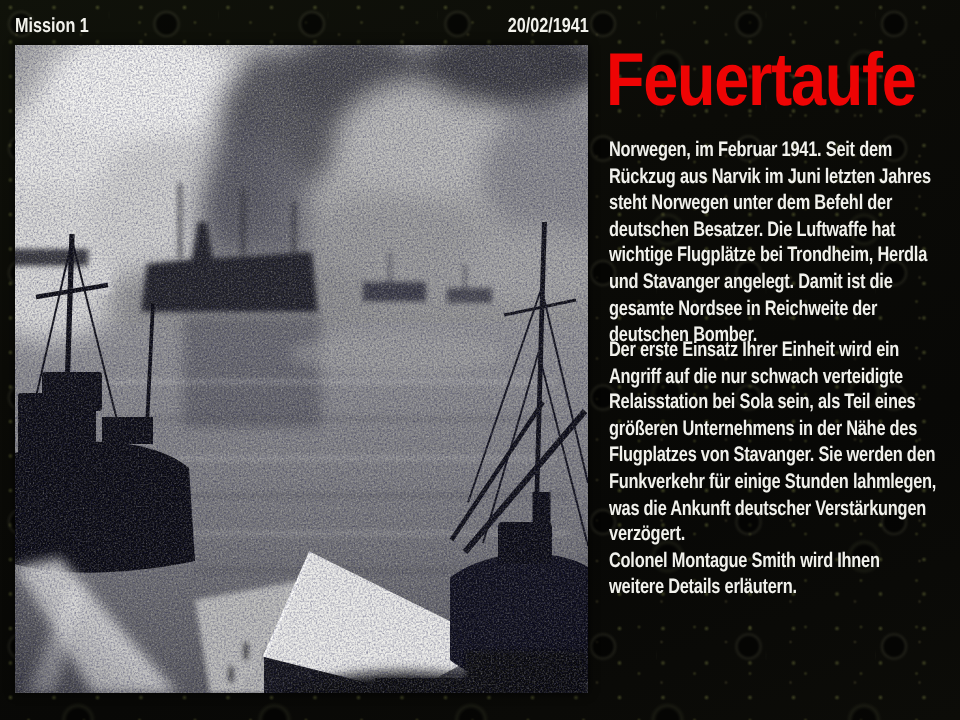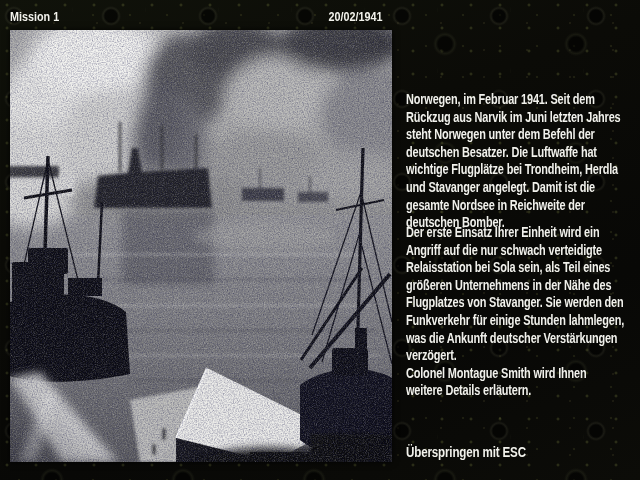--- a/index.html
+++ b/index.html
@@ -50,21 +50,21 @@
   }
   .skiphint .cond{display:inline-block;transform:scaleX(0.8);transform-origin:0 50%;letter-spacing:-0.2px;}
 </style>
 </head>
 <body>
 
 <div class="stage">
 
   <div class="toplabel" style="left:10px;top:9px;"><span class="cond">Mission 1</span></div>
 
-  <div class="toplabel right" style="right:257px;top:9px;text-align:center;"><span class="cond">20/02/1941</span></div>
+  <div class="toplabel right" style="right:247px;top:9px;text-align:center;"><span class="cond">20/02/1941</span></div>
 
   <div class="photo">
     <svg viewBox="0 0 382 432" preserveAspectRatio="none">
       <defs>
         <linearGradient id="gSky" x1="0" y1="0" x2="0" y2="1">
           <stop offset="0" stop-color="#c6c6c3"></stop>
           <stop offset="0.55" stop-color="#a9a9a6"></stop>
           <stop offset="1" stop-color="#8d8d8b"></stop>
         </linearGradient>
         <linearGradient id="gWater" x1="0" y1="0" x2="0" y2="1">
@@ -187,20 +187,23 @@
 
       <ellipse cx="258" cy="444" rx="85" ry="26" fill="#0a0a10" filter="url(#b4)"></ellipse>
       <rect x="300" y="404" width="82" height="30" fill="#0a0a10" filter="url(#b2)"></rect>
 
       <rect x="0" y="0" width="382" height="432" fill="url(#gVig)"></rect>
       <rect x="0" y="0" width="382" height="432" filter="url(#grainW)" opacity="0.5"></rect>
       <rect x="0" y="0" width="382" height="432" filter="url(#grainB)" opacity="0.55"></rect>
     </svg>
   </div>
 
+  <div class="title">
+      <span class="cond">Feuertaufe</span>
+    </div>
 
   <div class="para para1">
       <span class="cond">Norwegen, im Februar 1941. Seit dem
 Rückzug aus Narvik im Juni letzten Jahres
 steht Norwegen unter dem Befehl der
 deutschen Besatzer. Die Luftwaffe hat
 wichtige Flugplätze bei Trondheim, Herdla
 und Stavanger angelegt. Damit ist die
 gesamte Nordsee in Reichweite der
 deutschen Bomber.</span>
@@ -212,15 +215,14 @@
 Relaisstation bei Sola sein, als Teil eines
 größeren Unternehmens in der Nähe des
 Flugplatzes von Stavanger. Sie werden den
 Funkverkehr für einige Stunden lahmlegen,
 was die Ankunft deutscher Verstärkungen
 verzögert.
 Colonel Montague Smith wird Ihnen
 weitere Details erläutern.</span>
     </div>
 
-  <div class="skiphint"><span class="cond">Überspringen mit ESC</span></div>
 
 </div>
 
 </body></html>

